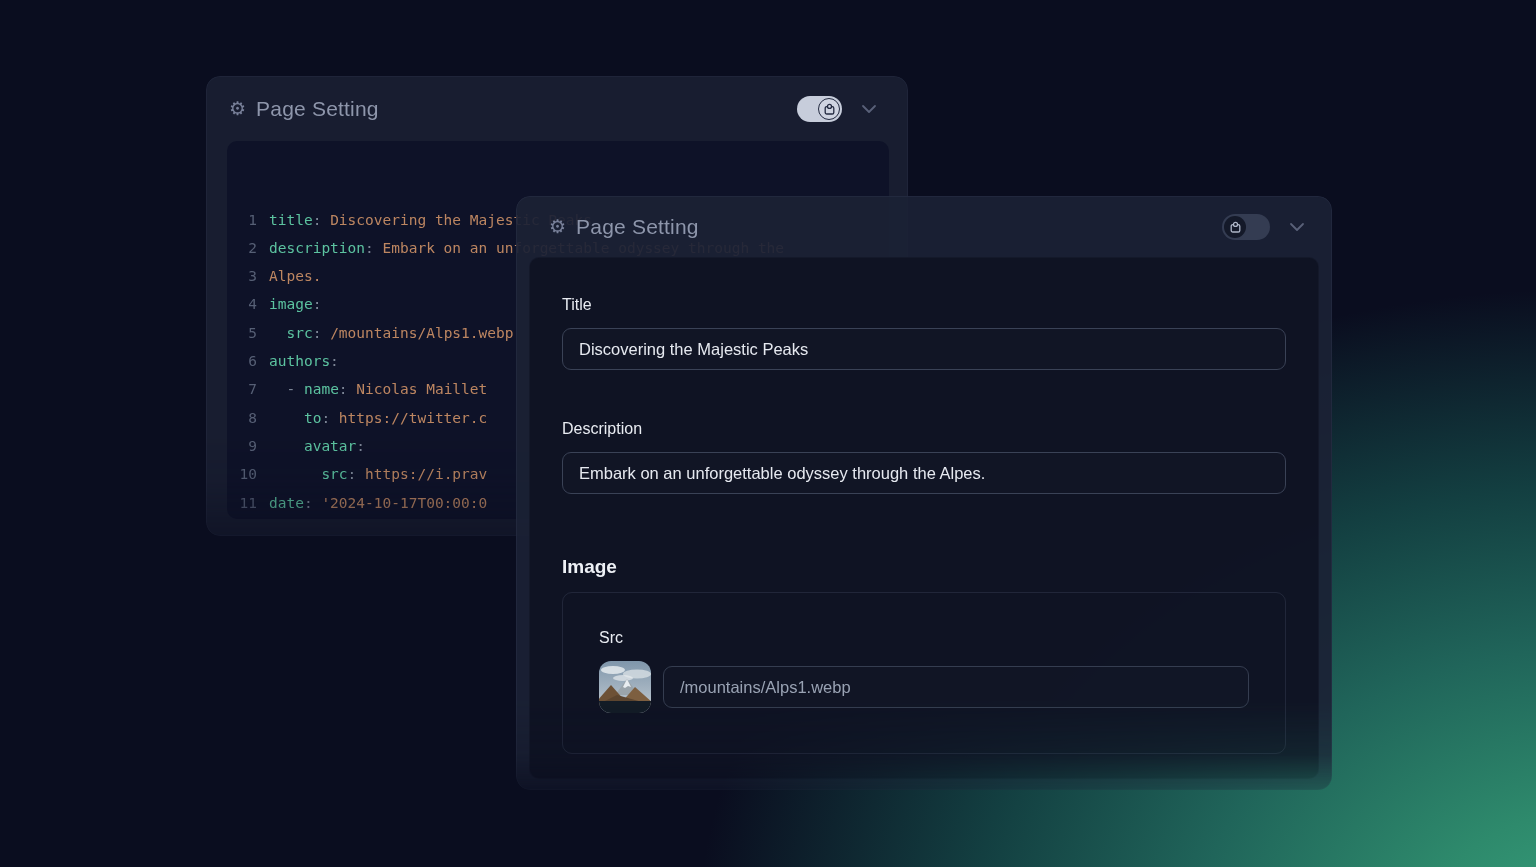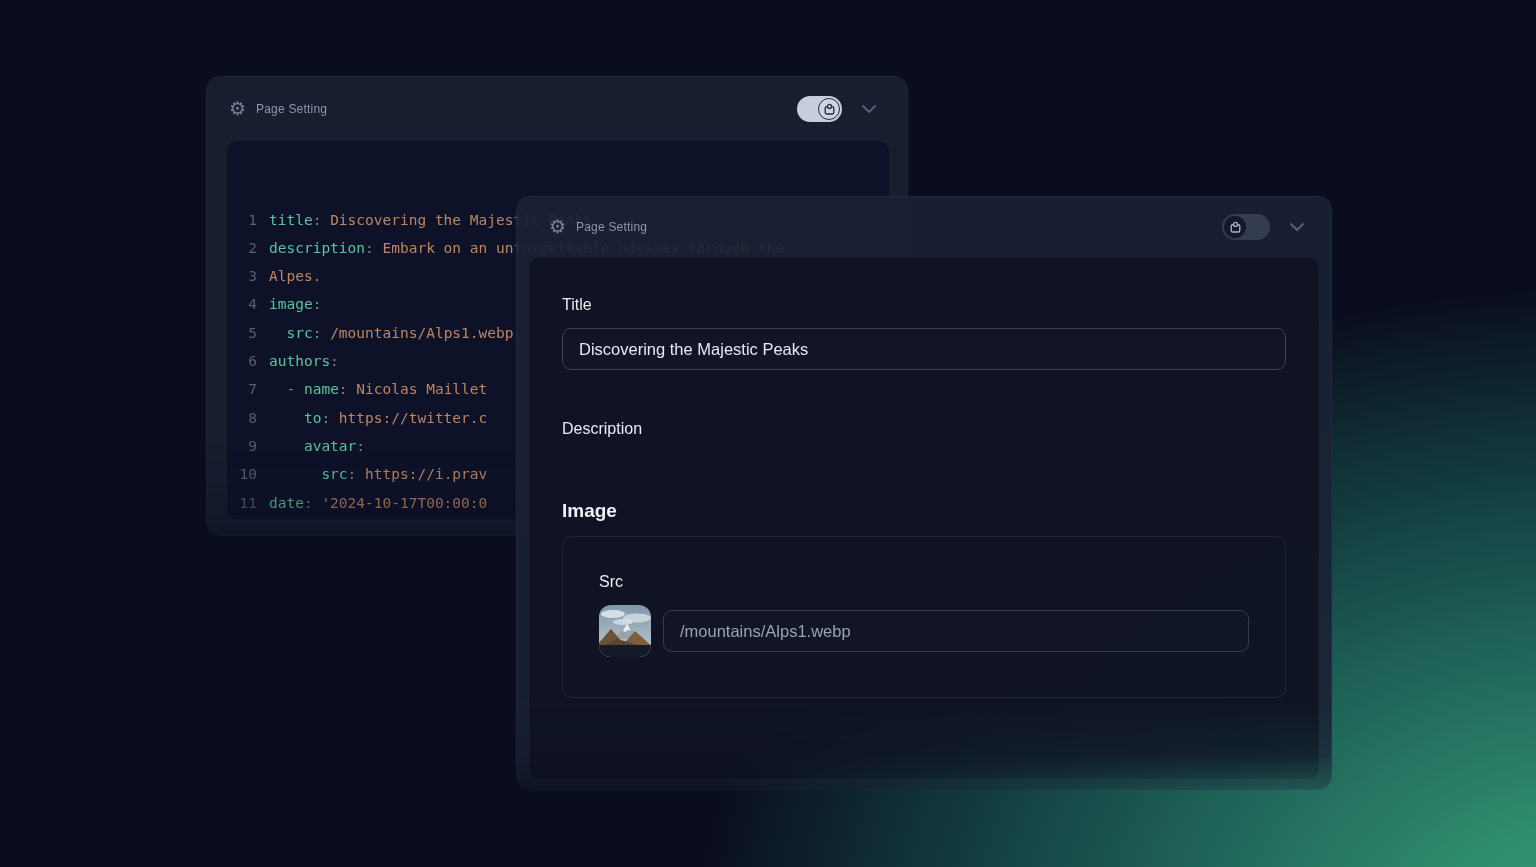--- a/index.html
+++ b/index.html
@@ -17,21 +17,21 @@
         #38a07d 0%, #2e8a6c 14%, #20655a 32%, #133f41 50%, rgba(10,13,31,0) 72%),
       radial-gradient(500px 400px at 101% 101%, rgba(80,200,160,.30) 0%, rgba(80,200,160,0) 70%);
   }
 
   
   .panel{ position:absolute; border-radius:14px; }
   .panel-header{
     display:flex; align-items:center; gap:10px;
     color:#8e96ab;
   }
-  .panel-title{ font-size:12px; font-weight:500; letter-spacing:.2px; }
+  .panel-title{ font-size:21px; font-weight:500; letter-spacing:.2px; }
   .gear{ font-size:19px; line-height:1; color:#79819a; transform:translateY(-1px); }
   .header-right{ margin-left:auto; display:flex; align-items:center; gap:17px; }
 
   .toggle{ position:relative; border-radius:999px; cursor:pointer; }
   .toggle .knob{
     position:absolute; top:2px; border-radius:50%;
     display:flex; align-items:center; justify-content:center;
   }
   .toggle.on{ width:45px; height:26px; background:#c7cddb; }
   .toggle.on .knob{ right:2px; width:22px; height:22px; background:#cfd4e1; border:1.5px solid #232a40; }
@@ -164,20 +164,21 @@
           <path d="M4 5 L10 11 L16 5" stroke="#596179" stroke-width="1.8" stroke-linecap="round" stroke-linejoin="round"></path>
         </svg>
       </span>
     </div>
 
     <div class="form-card">
       <div class="field-label">Title</div>
       <input class="text-input" type="text" value="Discovering the Majestic Peaks" style="">
 
       <div class="field-label label-desc">Description</div>
+      <input class="text-input" type="text" value="Embark on an unforgettable odyssey through the Alpes." style="">
 
       <div class="section-heading">Image</div>
 
       <div class="group-box">
         <div class="field-label" style="margin-top:0">Src</div>
         <div class="src-row">
           <span class="thumb">
             <svg width="52" height="52" viewBox="0 0 52 52">
               <defs>
                 <linearGradient id="sky" x1="0" y1="0" x2="0" y2="1">

